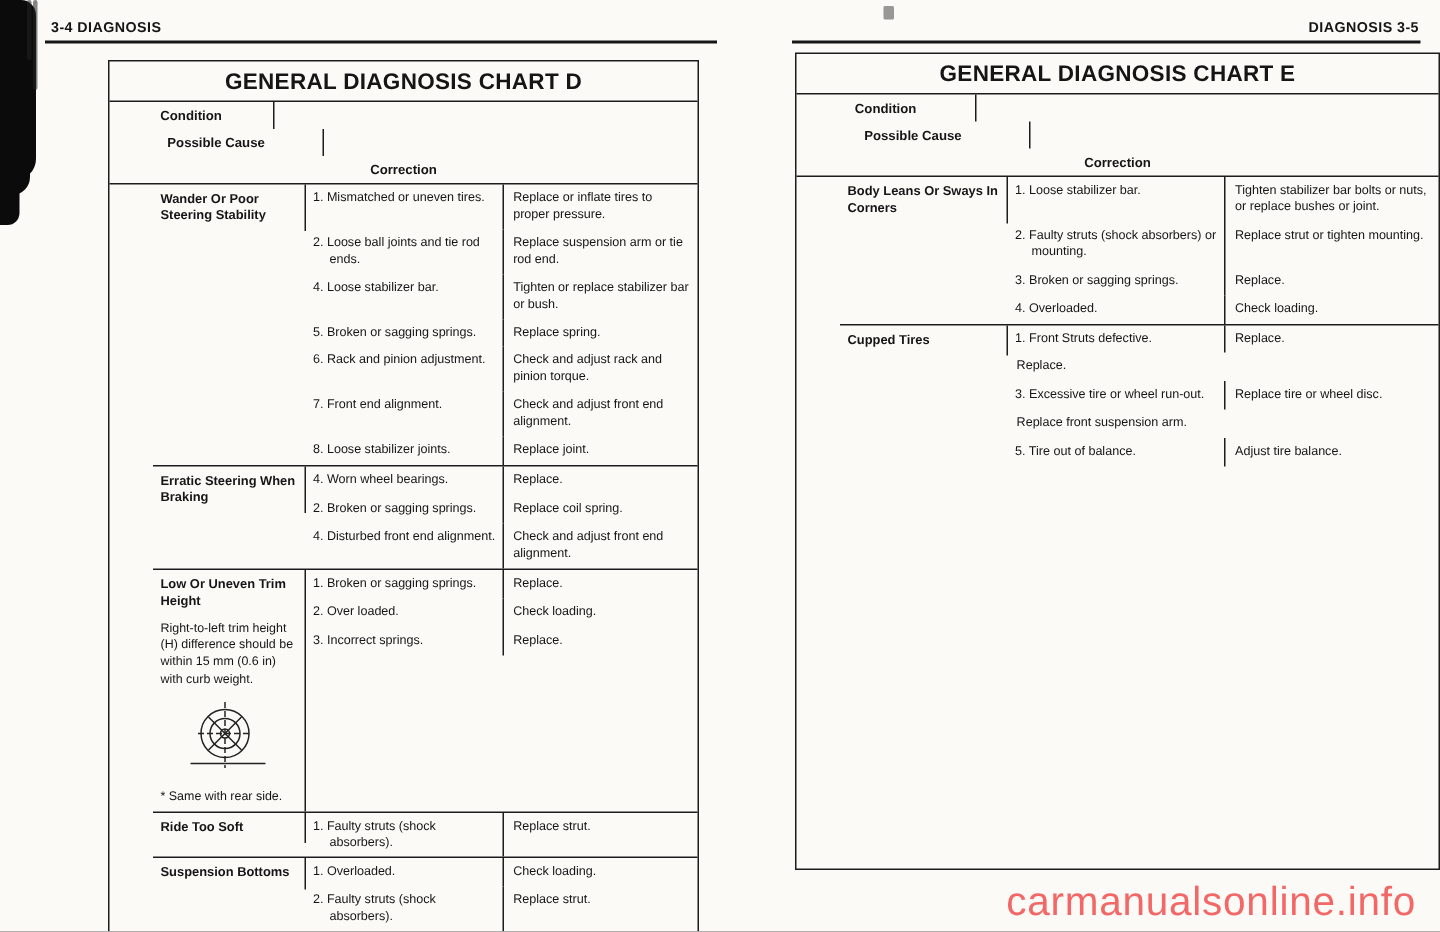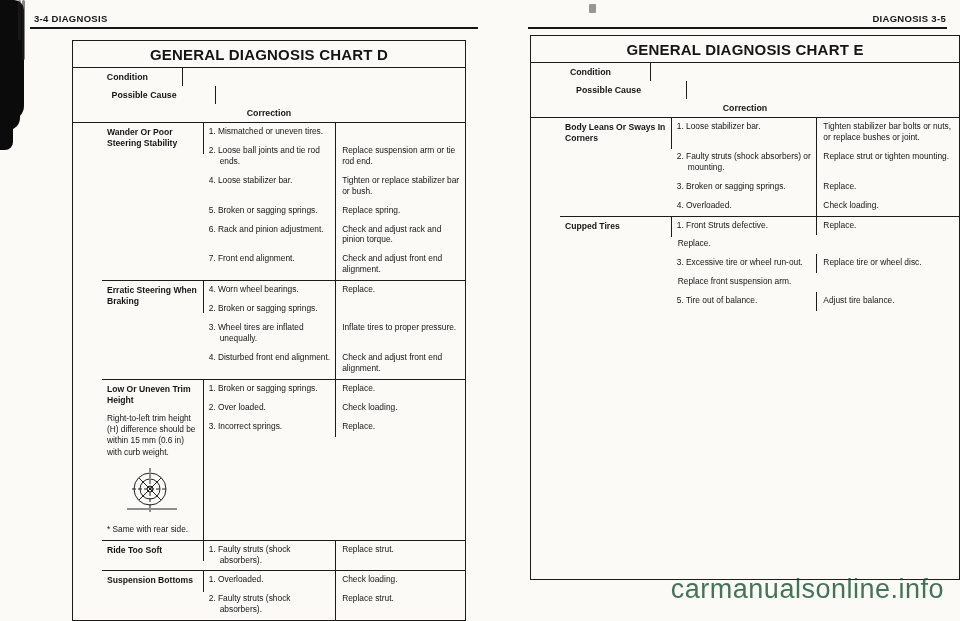--- a/index.html
+++ b/index.html
@@ -61,22 +61,22 @@
   .diagram-wrap{margin:7px auto 1px; width:54px;}
 
   .pairs{width:72%; display:flex; flex-direction:column;}
   .pair{display:flex; flex:0 0 auto;}
   .pairs .pair:last-child{flex:1 1 auto;}
   .cause{width:50.7%; border-right:1px solid #1c1c1c;
     padding:3px 4px 5px 16px; text-indent:-11px; font-size:8.4px; line-height:1.3;}
   .corr{flex:1; padding:3px 4px 5px 6px; font-size:8.4px; line-height:1.3;}
 
   
-  .watermark{position:absolute; right:16px; bottom:16px; font-size:27px;
-    color:#14532d; opacity:.8; letter-spacing:.5px; font-weight:normal;}
+  .watermark{position:absolute; right:16px; bottom:4px; font-size:27px;
+    color:#ef4444; opacity:.8; letter-spacing:.5px; font-weight:normal;}
 </style>
 </head>
 <body>
 
 <div class="page">
 
   <div class="binding">
     <div class="bmark bm1"></div>
     <div class="bmark bm2"></div>
     <div class="bmark bm3"></div>
@@ -102,20 +102,21 @@
       <div class="hcell hc3">Correction</div>
     </div>
     <div class="chart-body">
         <div class="trow">
           <div class="cond">
             <div class="cond-title">Wander Or Poor Steering Stability</div>
           </div>
           <div class="pairs">
             <div class="pair">
               <div class="cause">1. Mismatched or uneven tires.</div>
+              <div class="corr">Replace or inflate tires to proper pressure.</div>
             </div>
             <div class="pair">
               <div class="cause">2. Loose ball joints and tie rod ends.</div>
               <div class="corr">Replace suspension arm or tie rod end.</div>
             </div>
             <div class="pair">
               <div class="cause">4. Loose stabilizer bar.</div>
               <div class="corr">Tighten or replace stabilizer bar or bush.</div>
             </div>
             <div class="pair">
@@ -123,37 +124,38 @@
               <div class="corr">Replace spring.</div>
             </div>
             <div class="pair">
               <div class="cause">6. Rack and pinion adjustment.</div>
               <div class="corr">Check and adjust rack and pinion torque.</div>
             </div>
             <div class="pair">
               <div class="cause">7. Front end alignment.</div>
               <div class="corr">Check and adjust front end alignment.</div>
             </div>
+            <div class="pair">
+              <div class="cause">8. Loose stabilizer joints.</div>
+              <div class="corr">Replace joint.</div>
+            </div>
           </div>
         </div>
         <div class="trow">
           <div class="cond">
             <div class="cond-title">Erratic Steering When Braking</div>
           </div>
           <div class="pairs">
             <div class="pair">
               <div class="cause">4. Worn wheel bearings.</div>
               <div class="corr">Replace.</div>
             </div>
             <div class="pair">
               <div class="cause">2. Broken or sagging springs.</div>
-            </div>
-            <div class="pair">
-              <div class="cause">3. Wheel tires are inflated unequally.</div>
-              <div class="corr">Inflate tires to proper pressure.</div>
+              <div class="corr">Replace coil spring.</div>
             </div>
             <div class="pair">
               <div class="cause">4. Disturbed front end alignment.</div>
               <div class="corr">Check and adjust front end alignment.</div>
             </div>
           </div>
         </div>
         <div class="trow">
           <div class="cond">
             <div class="cond-title">Low Or Uneven Trim Height</div>

